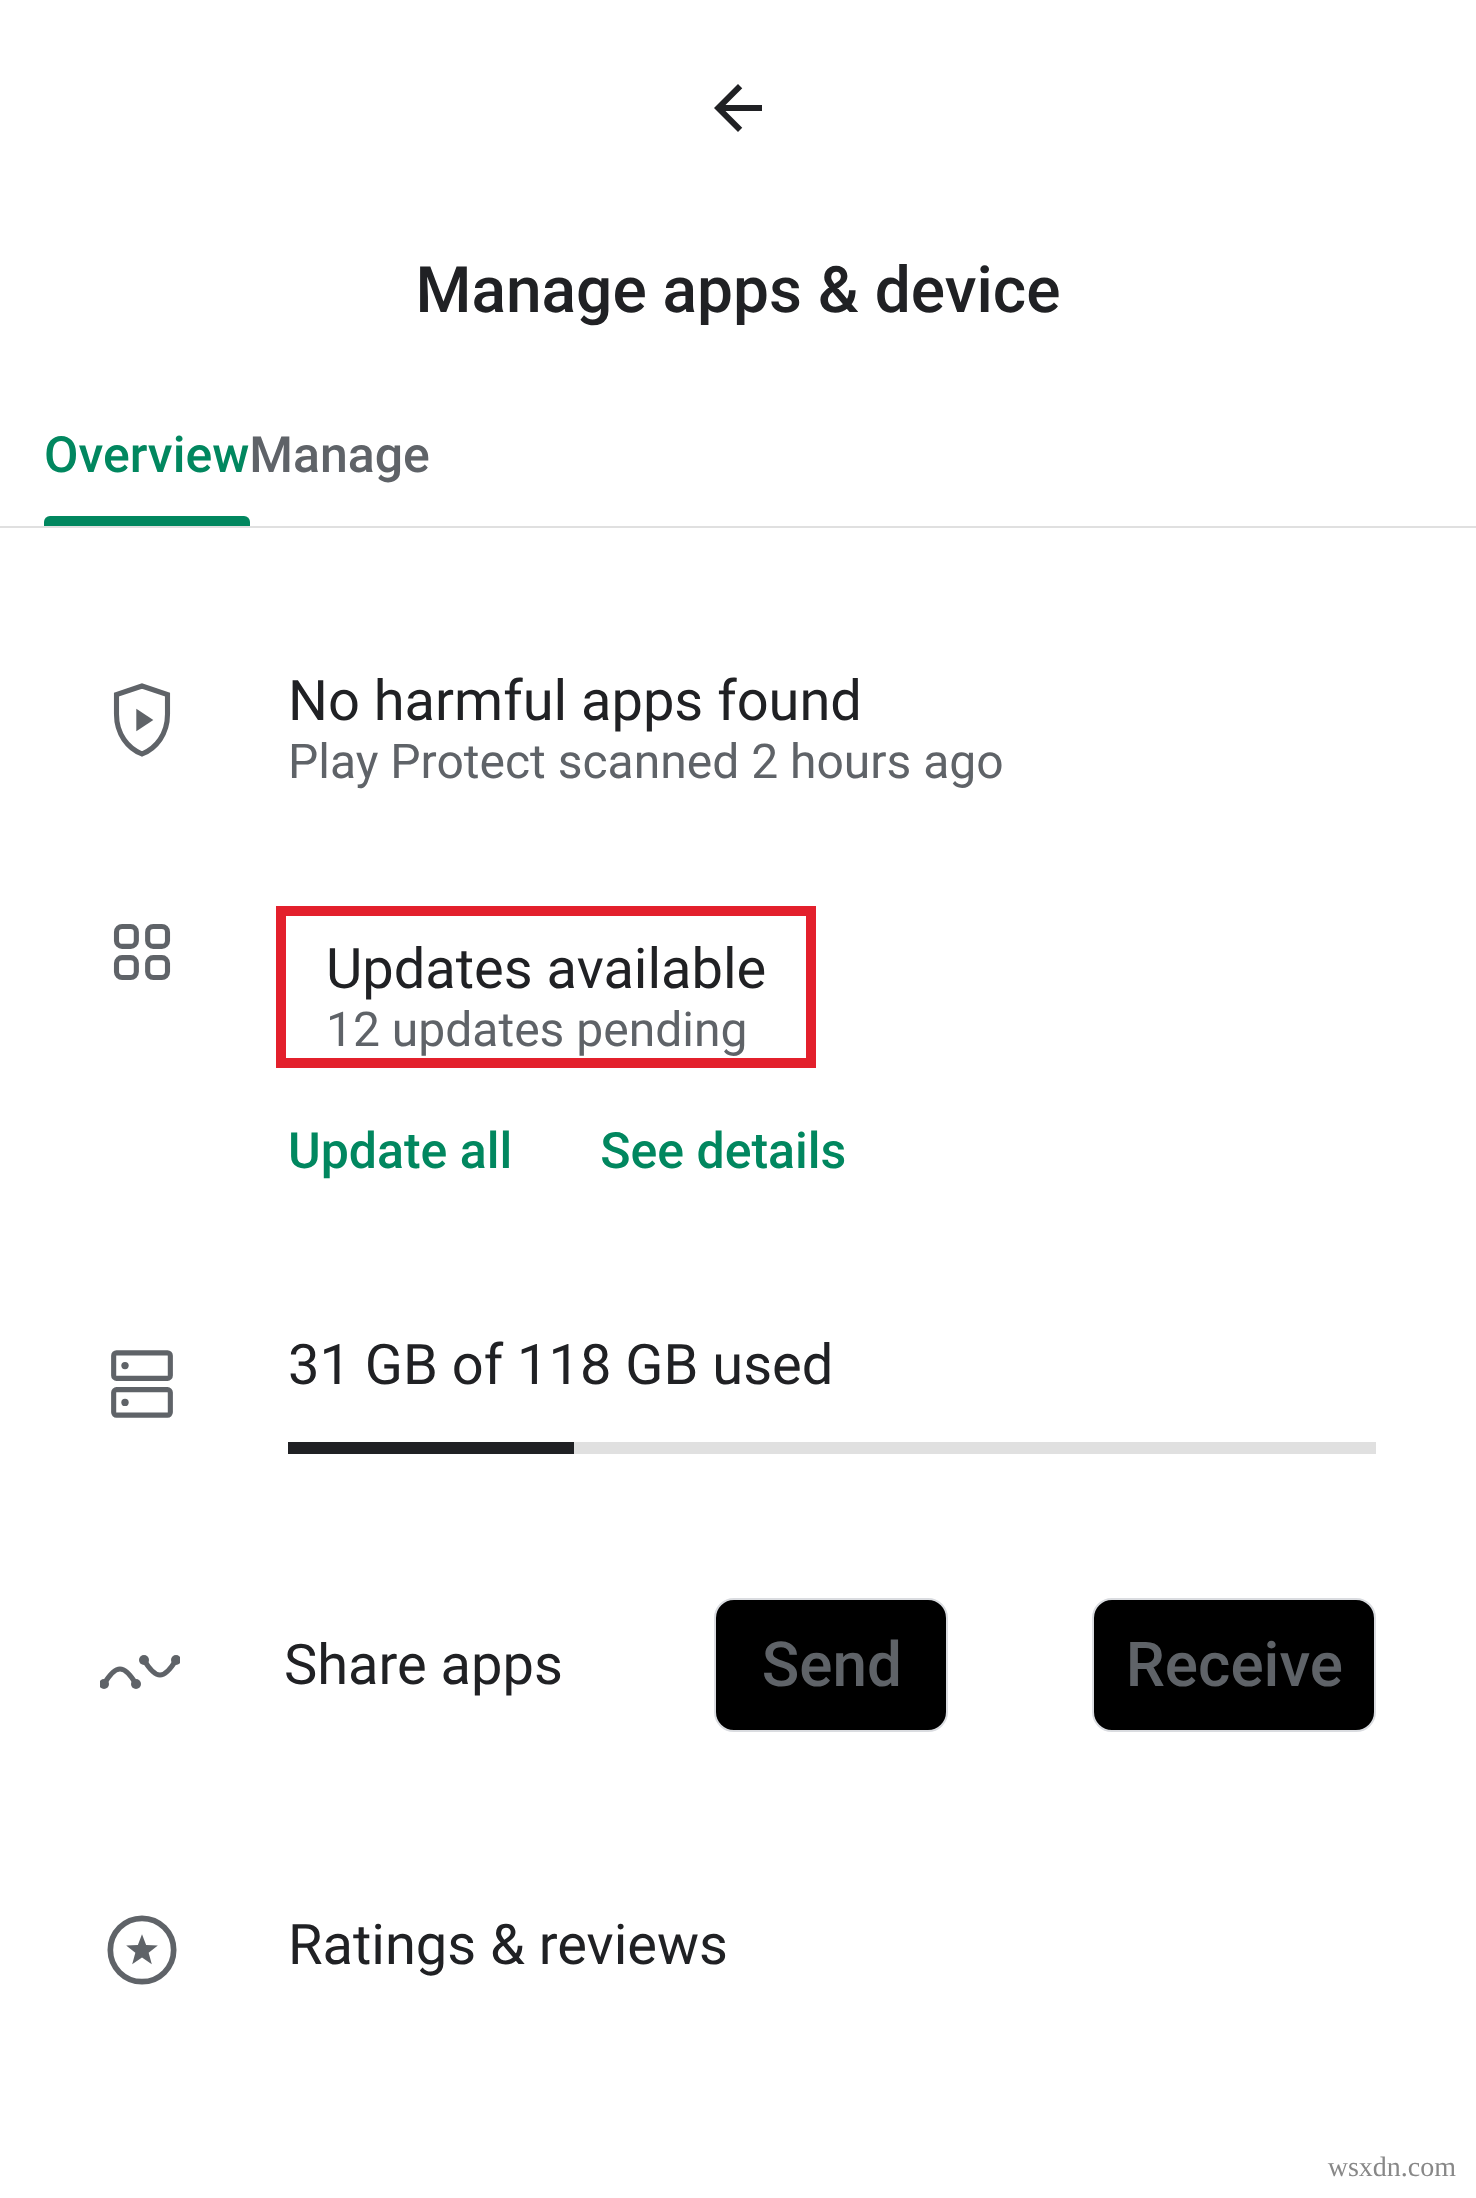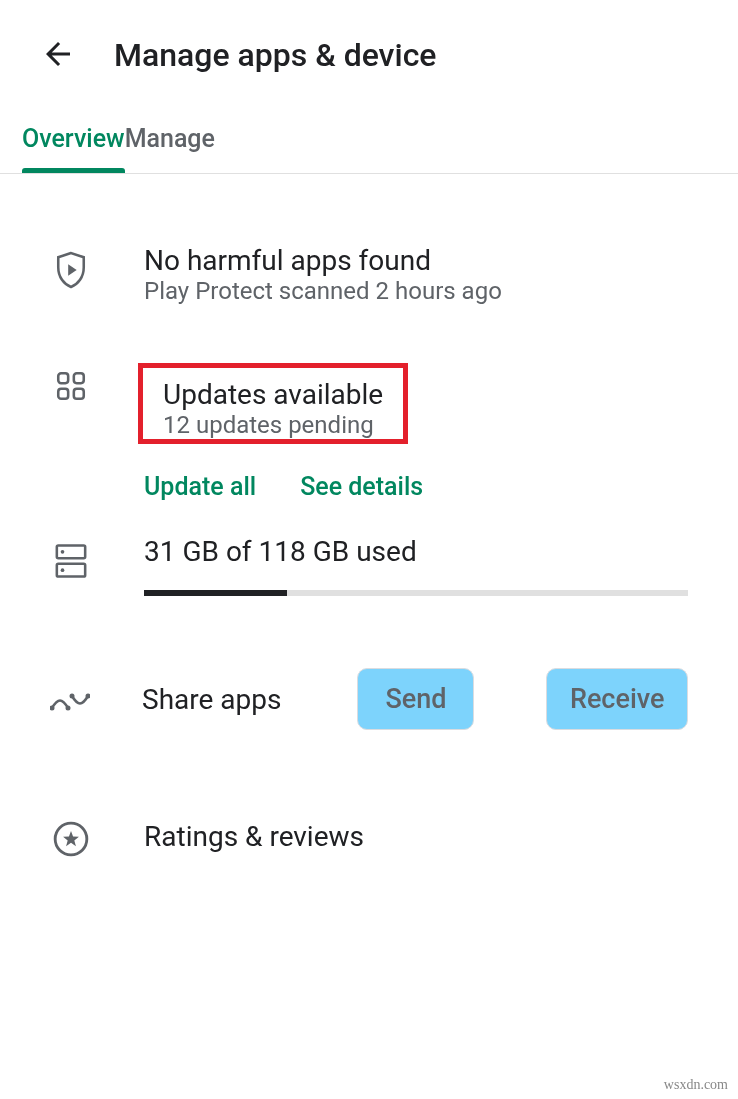--- a/index.html
+++ b/index.html
@@ -9,22 +9,24 @@
       font-family: -apple-system, BlinkMacSystemFont, 'Segoe UI', Roboto, Arial, sans-serif;
     }
     body {
       width: 738px;
       height: 1099px;
       background: #fff;
       color: #202124;
     }
     .header {
       display: flex;
+      align-items: center;
       padding: 36px 40px 20px 40px;
-      gap: 38px;
+      gap: 54px;
+      flex-direction: column;
     }
     .back-arrow {
       width: 36px;
       height: 36px;
       display: flex;
       align-items: center;
       justify-content: center;
       cursor: pointer;
     }
     .back-arrow svg {
@@ -104,21 +106,21 @@
       gap: 44px;
       margin-top: 28px;
     }
     .text-button {
       font-size: 25px;
       font-weight: 500;
       color: #01875f;
       cursor: pointer;
     }
     .section-storage {
-      margin-top: 34px;
+      margin-top: 75px;
     }
     .progress-bar {
       margin-top: 22px;
       height: 6px;
       background: #e0e0e0;
       width: 100%;
       position: relative;
     }
     .progress-fill {
       height: 100%;
@@ -132,24 +134,24 @@
     .share-label {
       font-size: 28px;
       color: #202124;
       flex: 0 0 auto;
       margin-right: 24px;
     }
     .outline-button {
       padding: 14px 0;
       border: 1px solid #dadce0;
       border-radius: 10px;
-      font-size: 27px;
+      font-size: 31px;
       font-weight: 500;
       color: #5f6368;
-      background: #7dd3fc;
+      background: #000000;
       cursor: pointer;
       text-align: center;
     }
     .send-btn {
       width: 142px;
     }
     .receive-btn {
       width: 172px;
       margin-left: 20px;
     }

